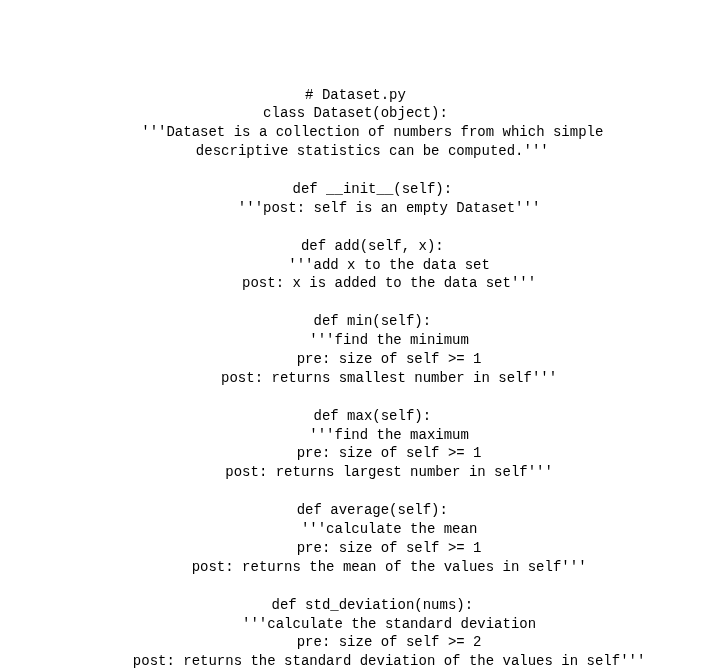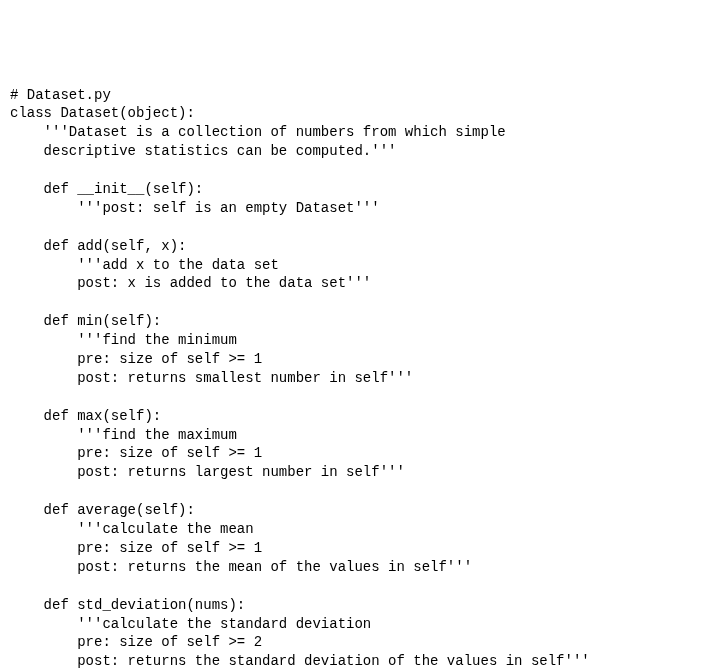--- a/index.html
+++ b/index.html
@@ -7,20 +7,21 @@
       padding: 10px;
       background: #ffffff;
       font-family: "Courier New", Courier, monospace;
       font-size: 14px;
       line-height: 1.35;
       color: #000000;
       white-space: pre;
     }
     .code-block {
       display: block;
+      text-align: center;
     }
   </style>
 </head>
 <body>
 
 
 
 <div class="code-block"><span># Dataset.py</span>
 <span>class Dataset(object):</span>
 <span>    '''Dataset is a collection of numbers from which simple</span>

